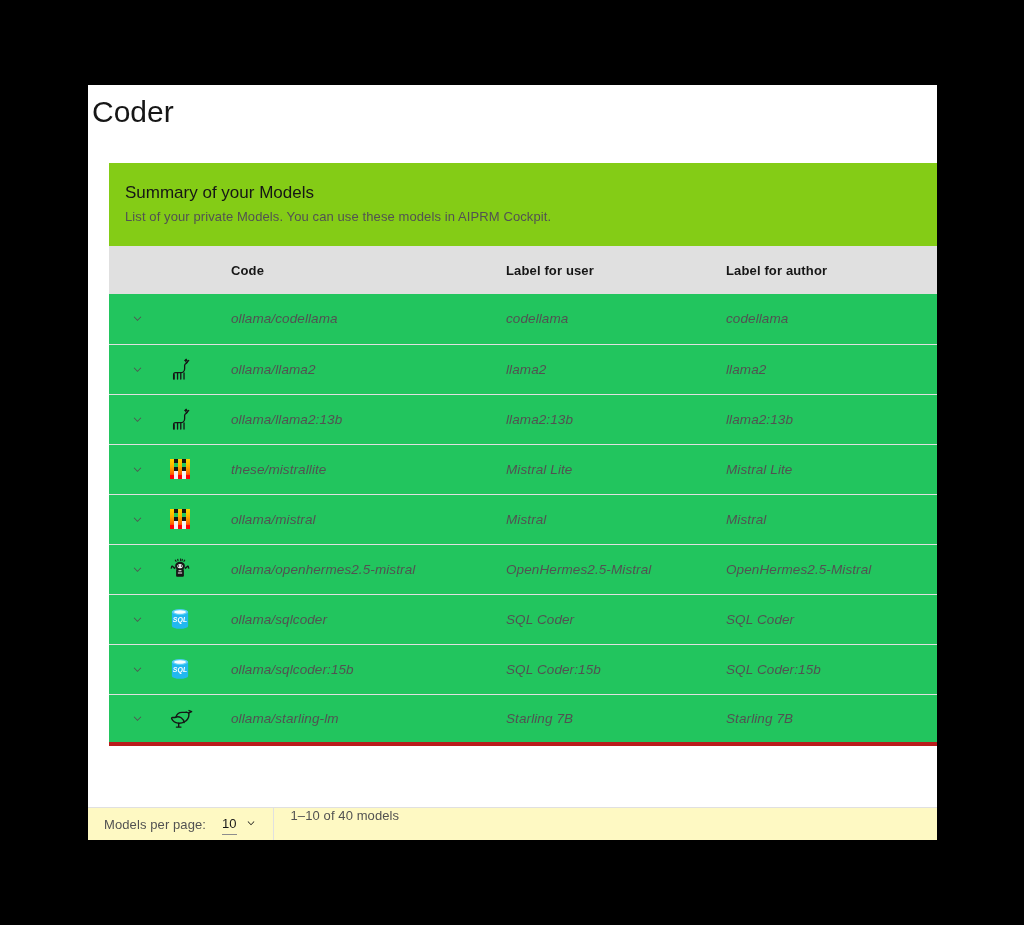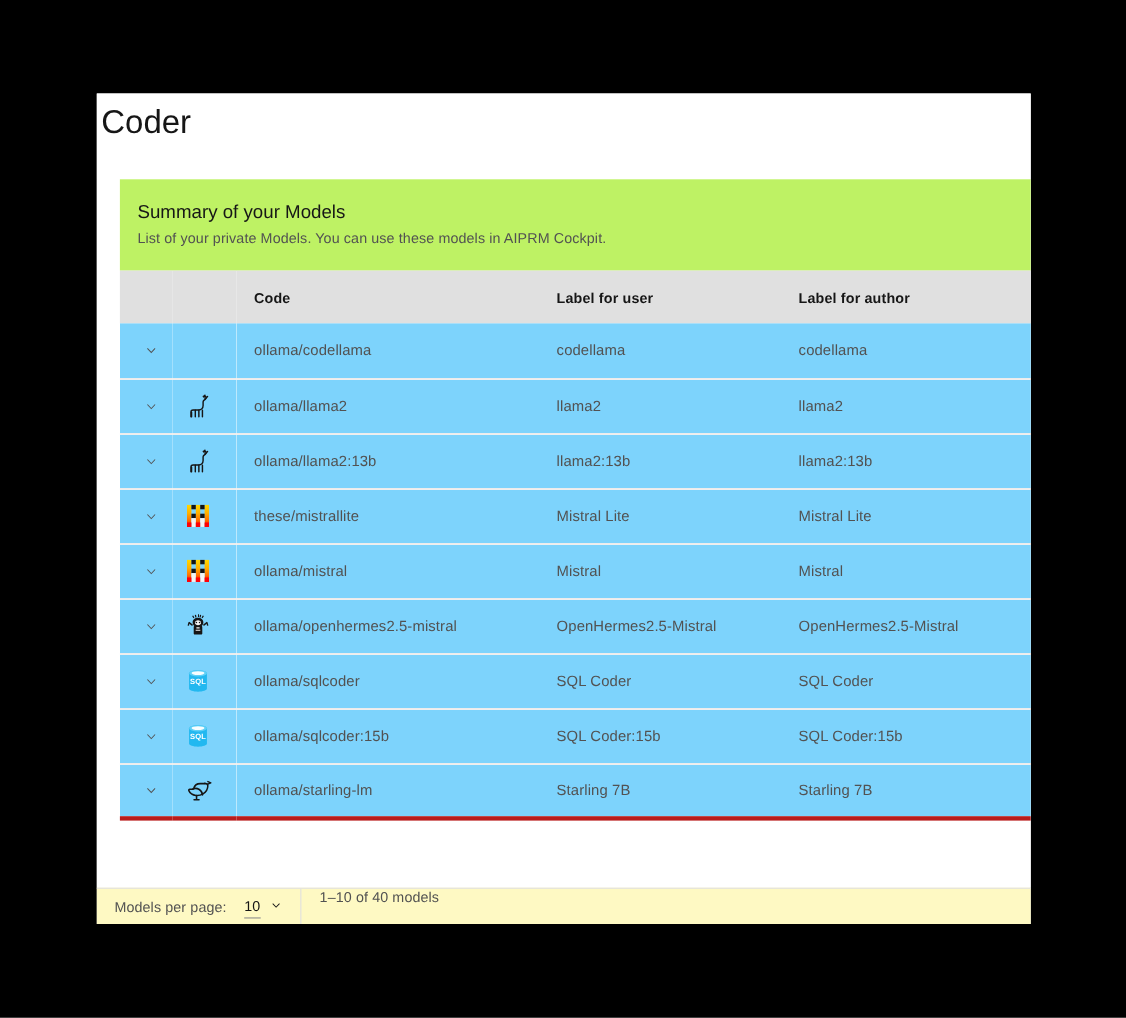--- a/index.html
+++ b/index.html
@@ -39,21 +39,21 @@
   .table-wrap {
     flex: 1 1 auto;
     display: flex;
     flex-direction: column;
     padding-left: 21px;
     background: #ffffff;
     min-height: 0;
   }
 
   .table-header {
-    background: #bef264;
+    background: #84cc16;
     padding: 18px 16px 20px 16px;
     flex: none;
   }
   .table-header h2 {
     font-size: 17px;
     font-weight: 400;
     color: #161616;
     line-height: 24px;
     letter-spacing: 0px;
   }
@@ -83,22 +83,23 @@
     vertical-align: middle;
   }
   .col-expand { width: 48px; }
   .col-icon   { width: 58px; }
   .col-code   { width: 275px; }
   .col-user   { width: 220px; }
   .col-author { width: auto; }
 
   tbody tr {
     height: 50px;
-    background: #7dd3fc;
+    background: #22c55e;
     border-bottom: 1px solid #e0e0e0;
+    font-style: italic;
   }
   tbody tr:last-child { border-bottom: 4px solid #b91c1c; }
   tbody td {
     font-size: 13.5px;
     font-weight: 400;
     color: #525252;
     letter-spacing: 0.1px;
     padding: 0 16px;
     vertical-align: middle;
     white-space: nowrap;

